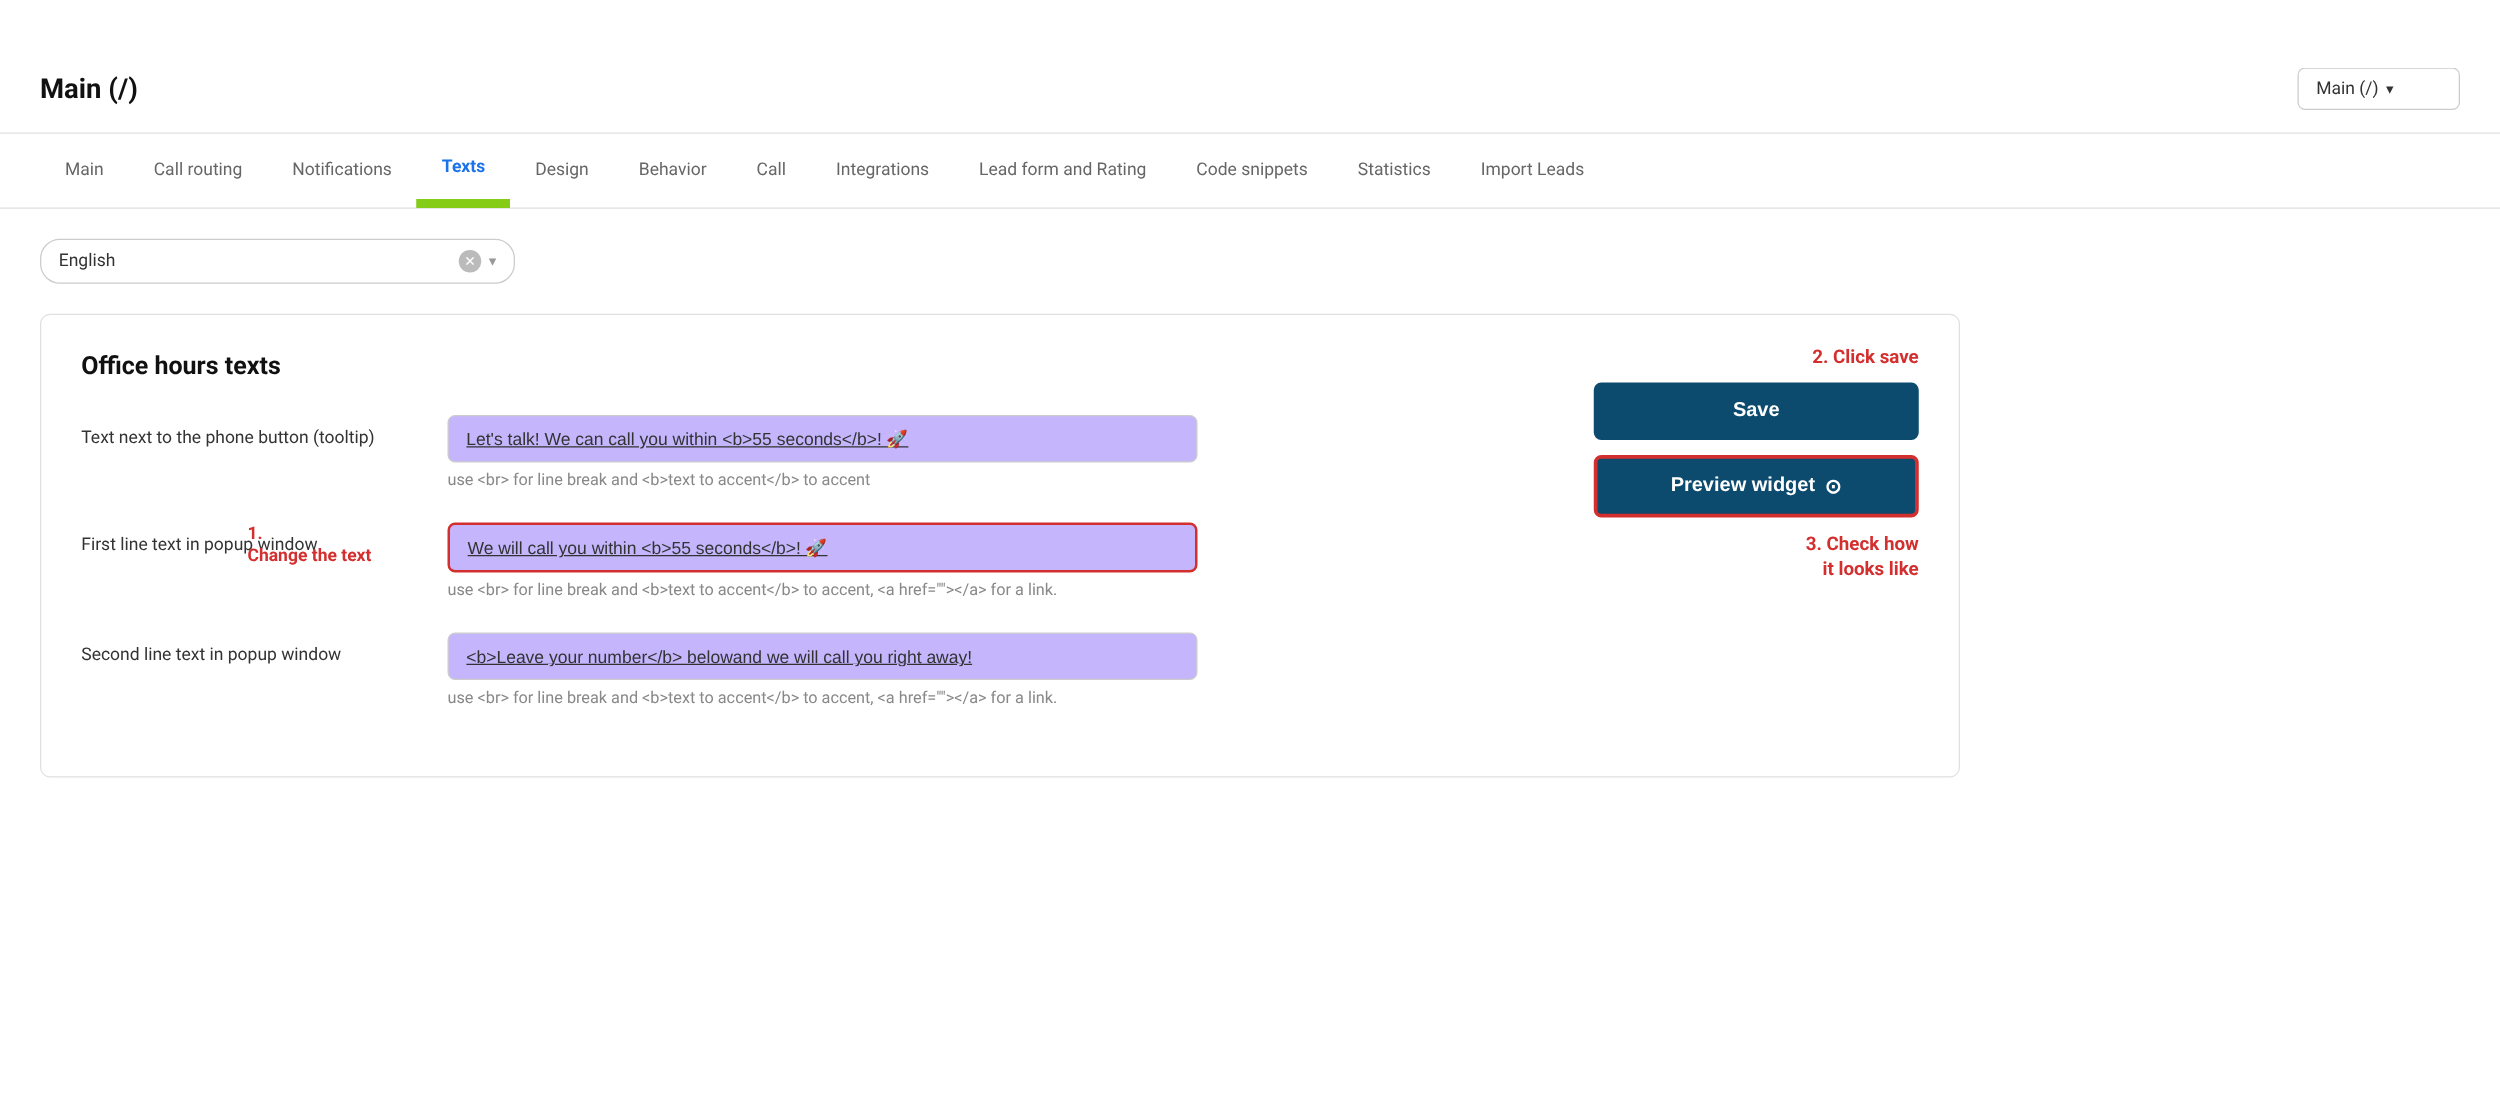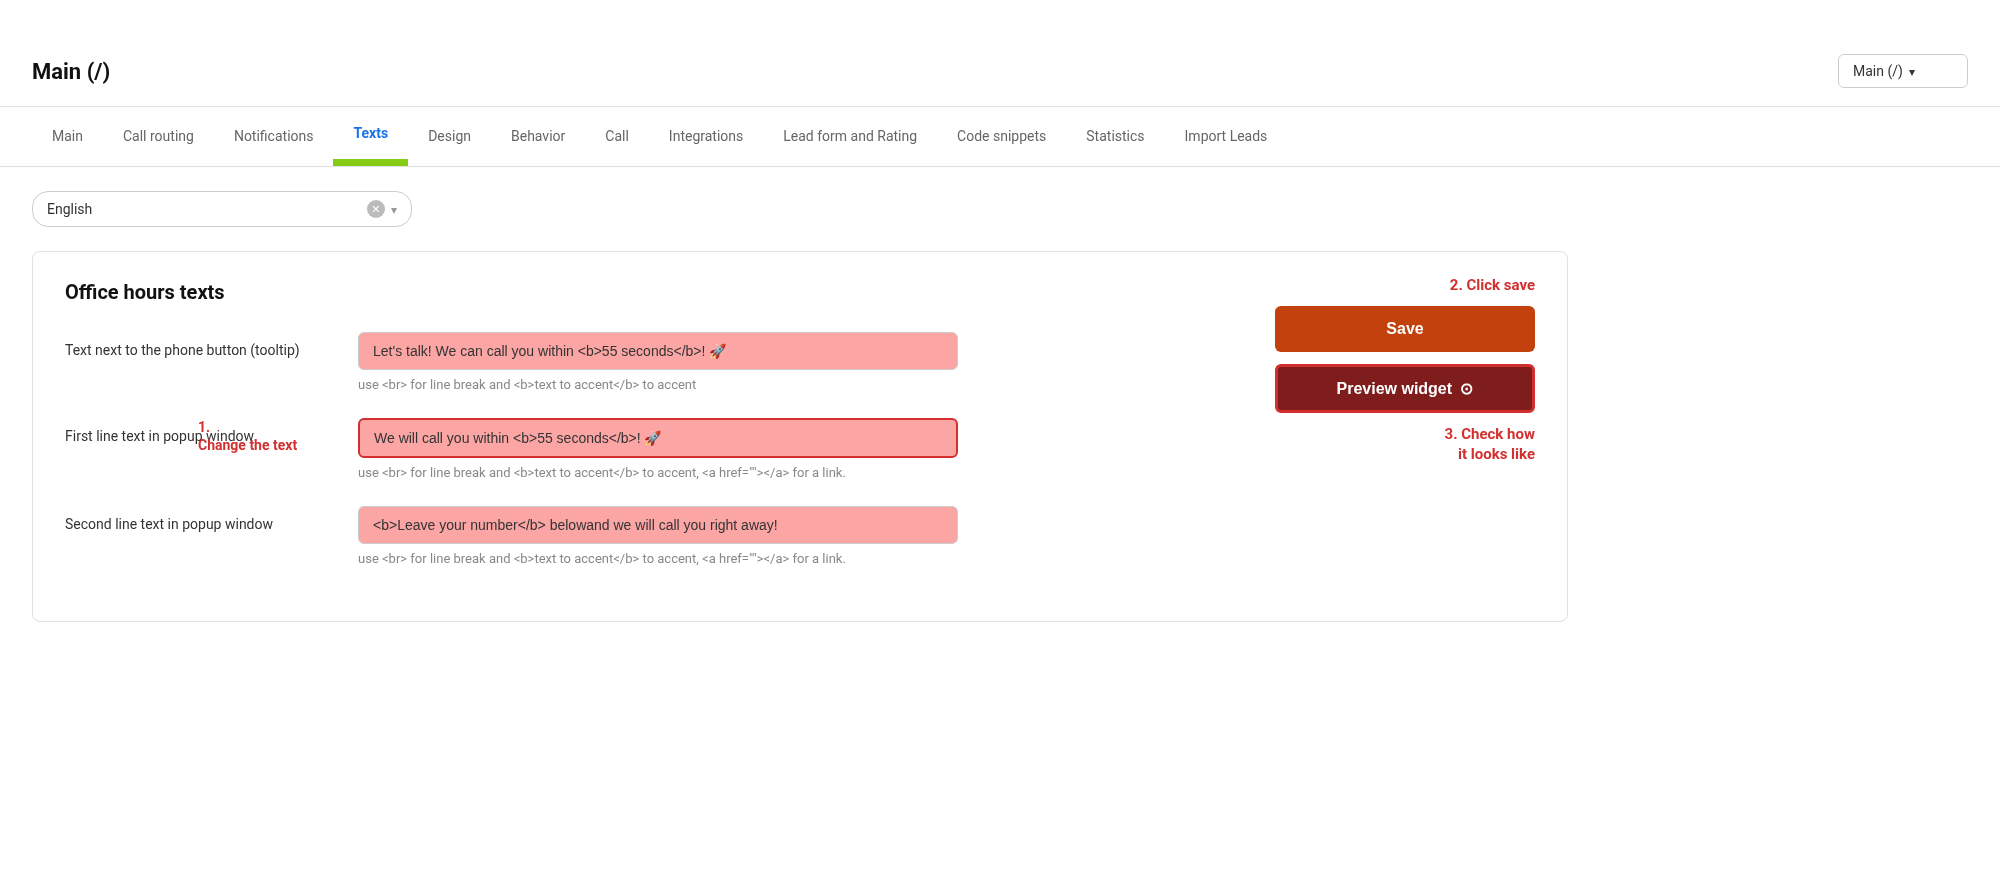--- a/index.html
+++ b/index.html
@@ -129,21 +129,22 @@
       max-width: 600px;
     }
     .form-input {
       width: 100%;
       border: 1px solid #ccc;
       border-radius: 6px;
       padding: 10px 14px;
       font-size: 14px;
       color: #333;
       outline: none;
-      background: #fca5a5;
+      background: #c4b5fd;
+      text-decoration: underline;
     }
     .form-input.highlighted {
       border: 2px solid #d32f2f;
     }
     .form-hint {
       font-size: 13px;
       color: #888;
       margin-top: 6px;
       line-height: 1.4;
     }
@@ -159,33 +160,33 @@
       gap: 12px;
       justify-content: center;
     }
     .annotation-label {
       font-size: 15px;
       font-weight: 700;
       color: #d32f2f;
       text-align: right;
     }
     .btn-save {
-      background: #c2410c;
+      background: #0c4a6e;
       color: #fff;
       border: none;
       border-radius: 6px;
       padding: 14px 0;
       width: 260px;
       font-size: 16px;
       font-weight: 600;
       cursor: pointer;
       text-align: center;
     }
     .btn-preview {
-      background: #7f1d1d;
+      background: #0c4a6e;
       color: #fff;
       border: 3px solid #d32f2f;
       border-radius: 6px;
       padding: 12px 0;
       width: 260px;
       font-size: 16px;
       font-weight: 600;
       cursor: pointer;
       text-align: center;
       display: flex;

